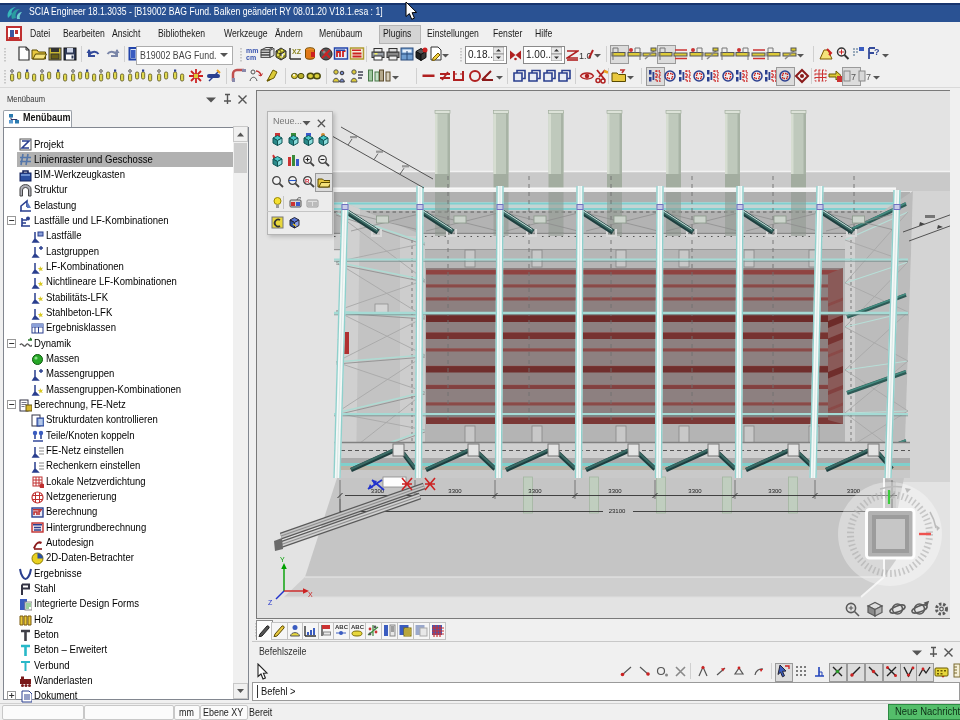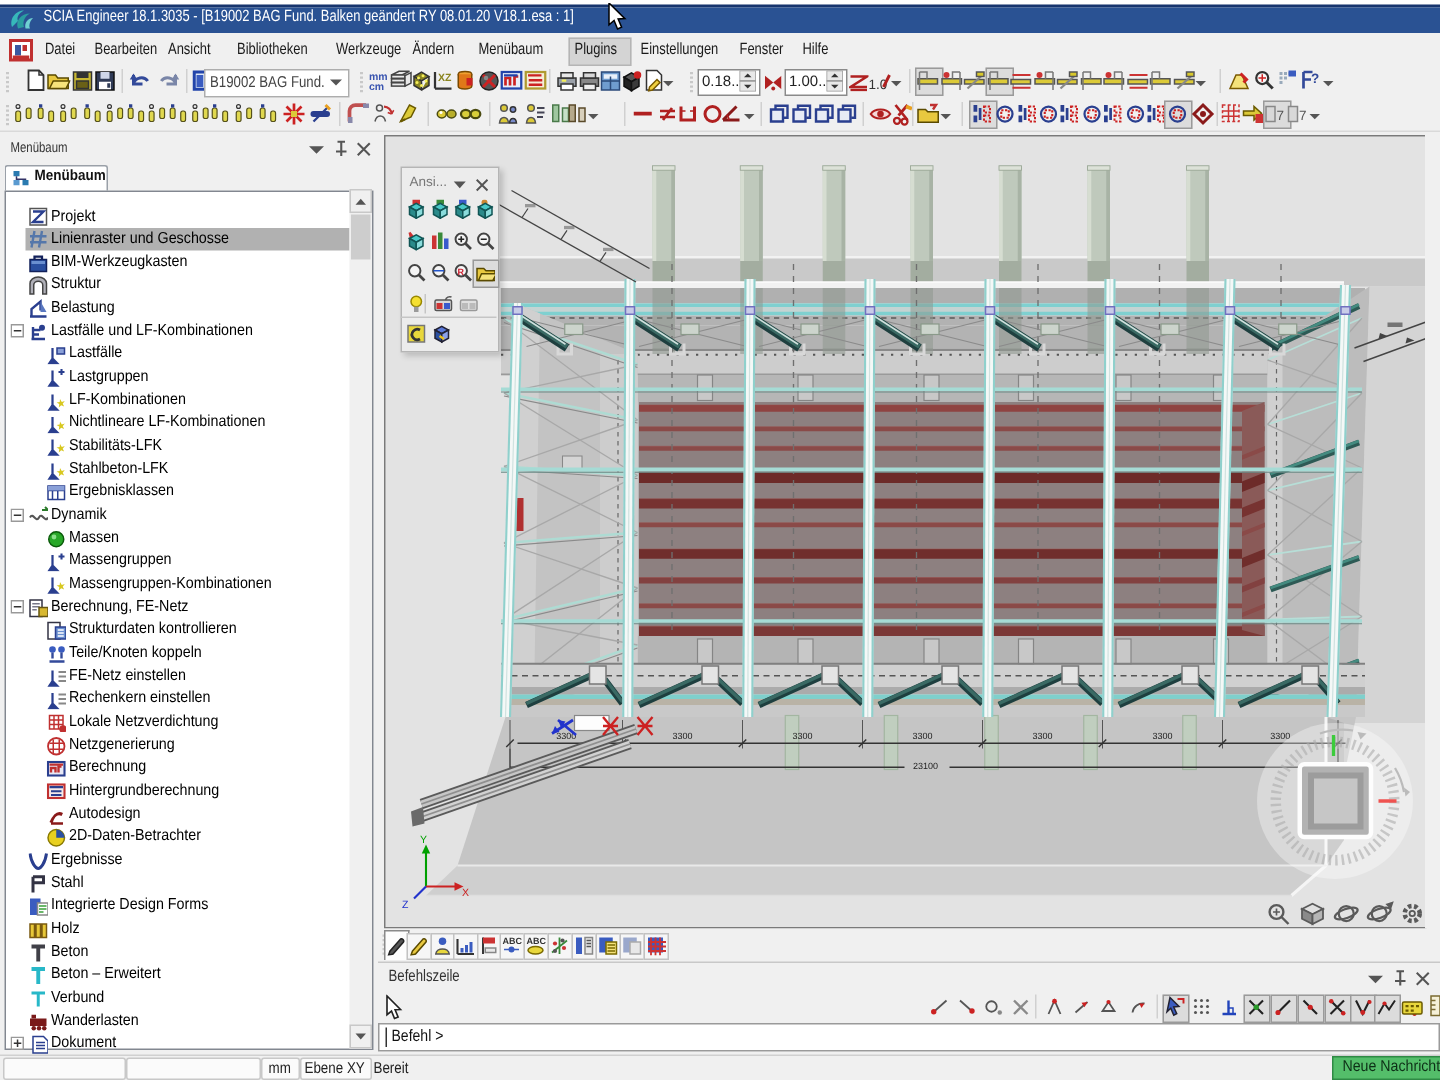--- a/index.html
+++ b/index.html
@@ -1006,21 +1006,21 @@
         <circle cx="919.5" cy="609" r="5"></circle>
         <ellipse cx="919.5" cy="609" rx="8" ry="3" transform="rotate(-20 919.5 609)"></ellipse>
         <path d="M925,603 l3,-1 -1,3 z" fill="#5a5a5a"></path>
       </g>
       <circle cx="941.5" cy="609" r="5" fill="none" stroke="#5a5a5a" stroke-width="3" stroke-dasharray="2.4,1.7"></circle>
       <circle cx="941.5" cy="609" r="1.8" fill="none" stroke="#5a5a5a" stroke-width="1.2"></circle>
       <rect x="256.5" y="90.5" width="694" height="528" fill="none" stroke="#7a7a7a" stroke-width="1"></rect>
     </g>
   </svg>
 <div style="position:absolute;left:267px;top:111px;width:64px;height:122px;background:#ececec;border:1px solid #b5b5b5;box-shadow:2px 2px 4px rgba(0,0,0,0.18);"></div>
-<span class="tx" style="left:273px;top:116px;font-size:9px;color:#777;">Ansi...</span>
+<span class="tx" style="left:273px;top:116px;font-size:9px;color:#777;">Neue...</span>
 <svg style="position:absolute;left:302px;top:120px;" width="10" height="7" viewBox="0 0 10 7">
     <path d="M0.5,1 l4,4.5 4,-4.5 z" fill="#555"></path>
   </svg>
 <svg style="position:absolute;left:317px;top:119px;" width="9" height="9" viewBox="0 0 9 9">
     <path d="M0.8,0.8 L8,8 M8,0.8 L0.8,8" stroke="#555" stroke-width="1.3"></path>
   </svg>
 <svg style="position:absolute;left:271px;top:133px;" width="13" height="13" viewBox="0 0 13 13">
     <rect x="4" y="0" width="5" height="3" fill="#cc3333"></rect>
     <polygon points="2,5 6.5,2.5 11,5 6.5,7.5" fill="#49c8c8" stroke="#155"></polygon>
     <polygon points="2,5 2,10 6.5,12.5 6.5,7.5" fill="#2a8a8a" stroke="#155"></polygon>

